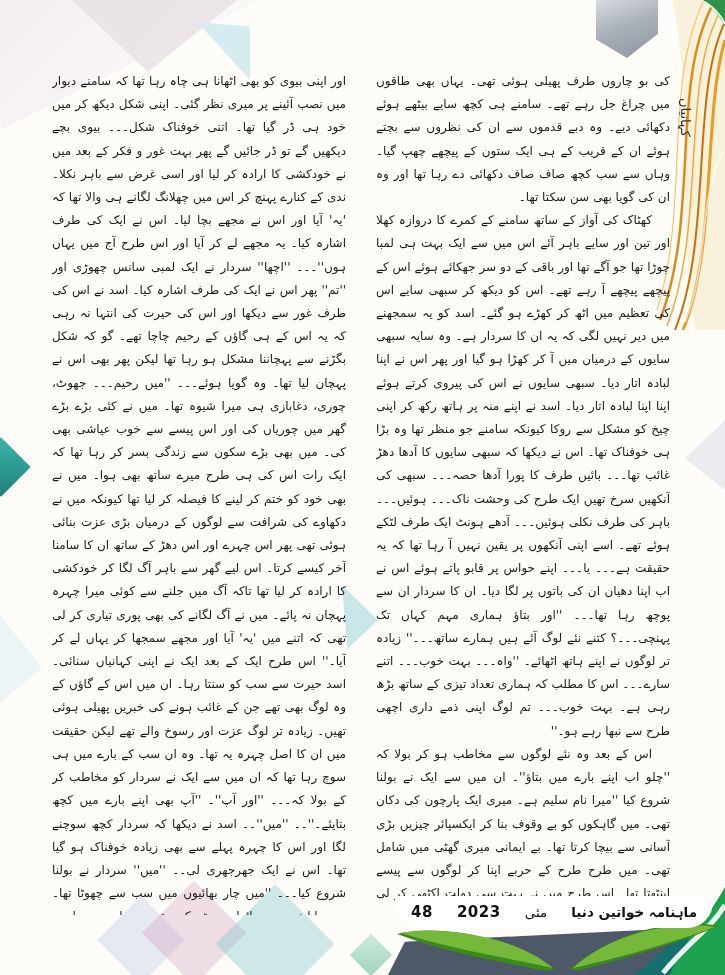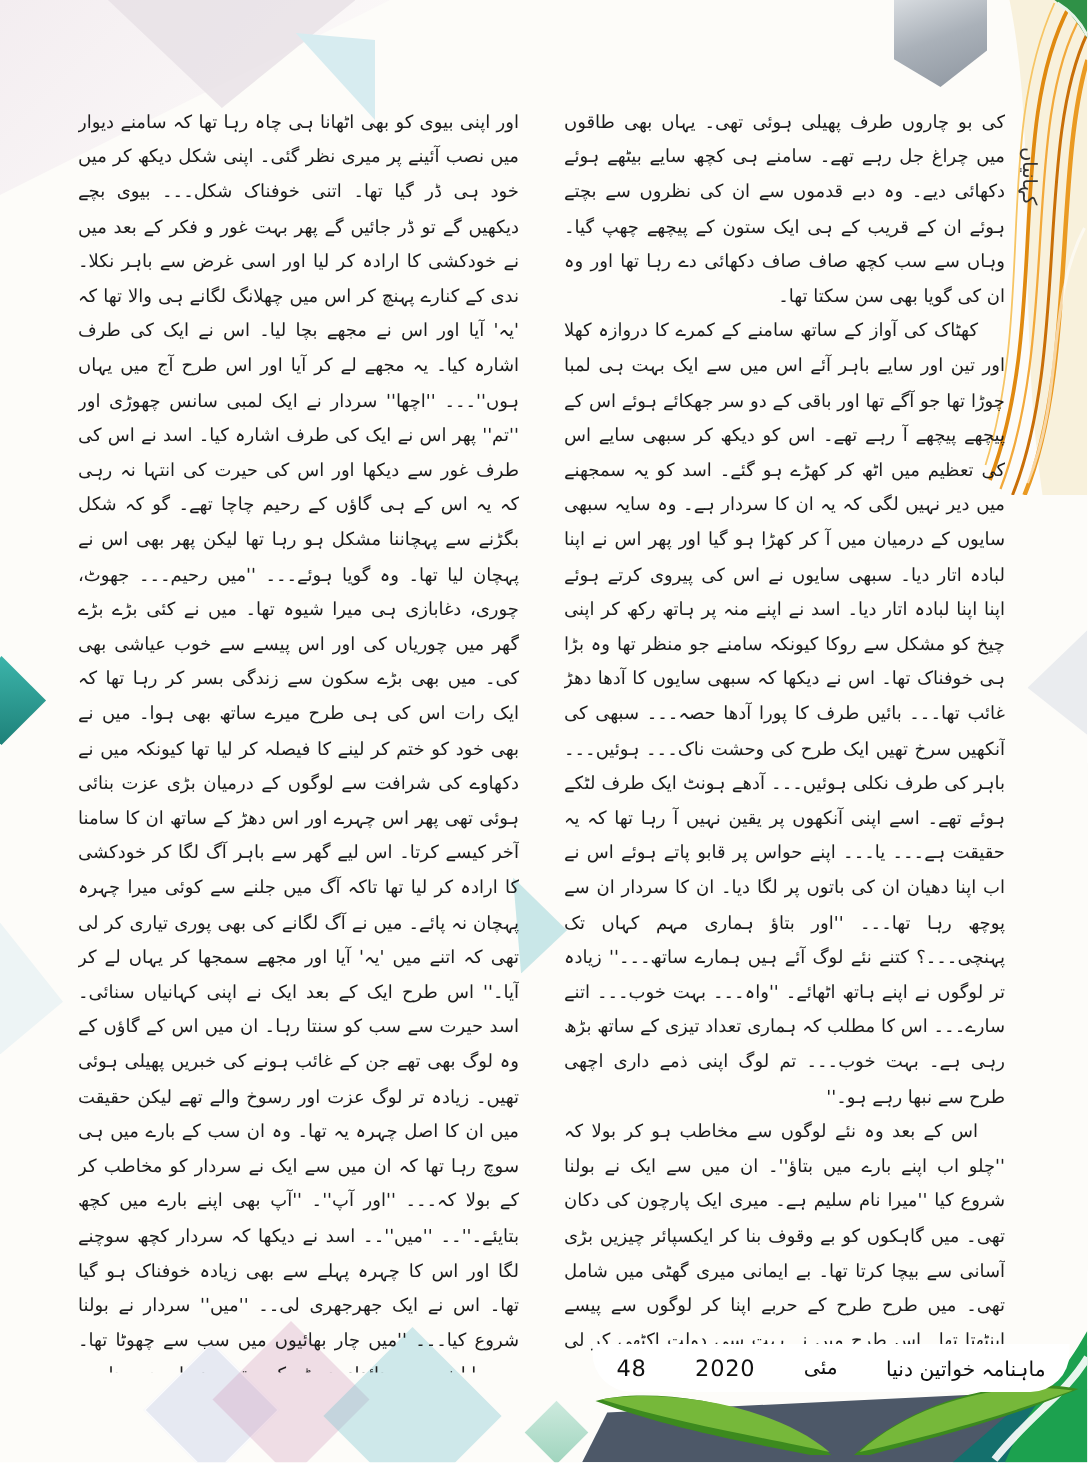--- a/index.html
+++ b/index.html
@@ -63,23 +63,23 @@
   .slate{position:absolute;left:388px;top:926px;width:337px;height:49px;z-index:2;
     clip-path:polygon(0 100%,5% 32%,100% 0,100% 100%);background:#4d5868;}
   .br-svg{position:absolute;right:0;bottom:0;width:120px;height:130px;z-index:3;}
   .ribbon{position:absolute;left:393px;top:918px;width:330px;height:52px;z-index:4;}
   .footer-strip{
     position:absolute;left:395px;top:896px;width:318px;height:32px;z-index:5;
     background:#ffffff;border-radius:0 0 26px 26px;
     display:flex;direction:rtl;align-items:center;justify-content:space-between;
     padding:0 16px;box-sizing:border-box;color:#111;
   }
-  .f-name{font-size:13.5px;font-weight:normal;}
+  .f-name{font-size:13.5px;font-weight:bold;}
   .f-month{font-size:13.5px;font-weight:normal;}
-  .f-year,.f-page{font-size:15px;font-weight:normal;letter-spacing:.5px;
+  .f-year,.f-page{font-size:15px;font-weight:bold;letter-spacing:.5px;
     font-family:"DejaVu Sans",sans-serif;}
 </style>
 </head>
 <body>
 
 <div class="page">
 
   <div class="deco-tl">
     <div class="tl-a"></div>
     <div class="tl-b"></div>
@@ -134,17 +134,17 @@
   <svg class="ribbon" viewBox="0 0 330 52">
     <path d="M4,16 C62,38 132,48 166,56 C122,16 40,6 4,16 Z" fill="#3c8a1e"></path>
     <path d="M8,15 C62,32 126,42 160,50 C120,16 44,8 8,15 Z" fill="#76b83a"></path>
     <path d="M326,8 C268,32 208,46 172,56 C220,10 290,0 326,8 Z" fill="#3c8a1e"></path>
     <path d="M322,9 C270,28 216,42 180,50 C222,12 286,3 322,9 Z" fill="#76b83a"></path>
   </svg>
 
   <div class="footer-strip" dir="rtl">
     <span class="f-name">ماہنامہ خواتین دنیا</span>
     <span class="f-month">مئی</span>
-    <span class="f-year">2020</span>
+    <span class="f-year">2023</span>
     <span class="f-page">48</span>
   </div>
 
 </div>
 
 </body></html>

